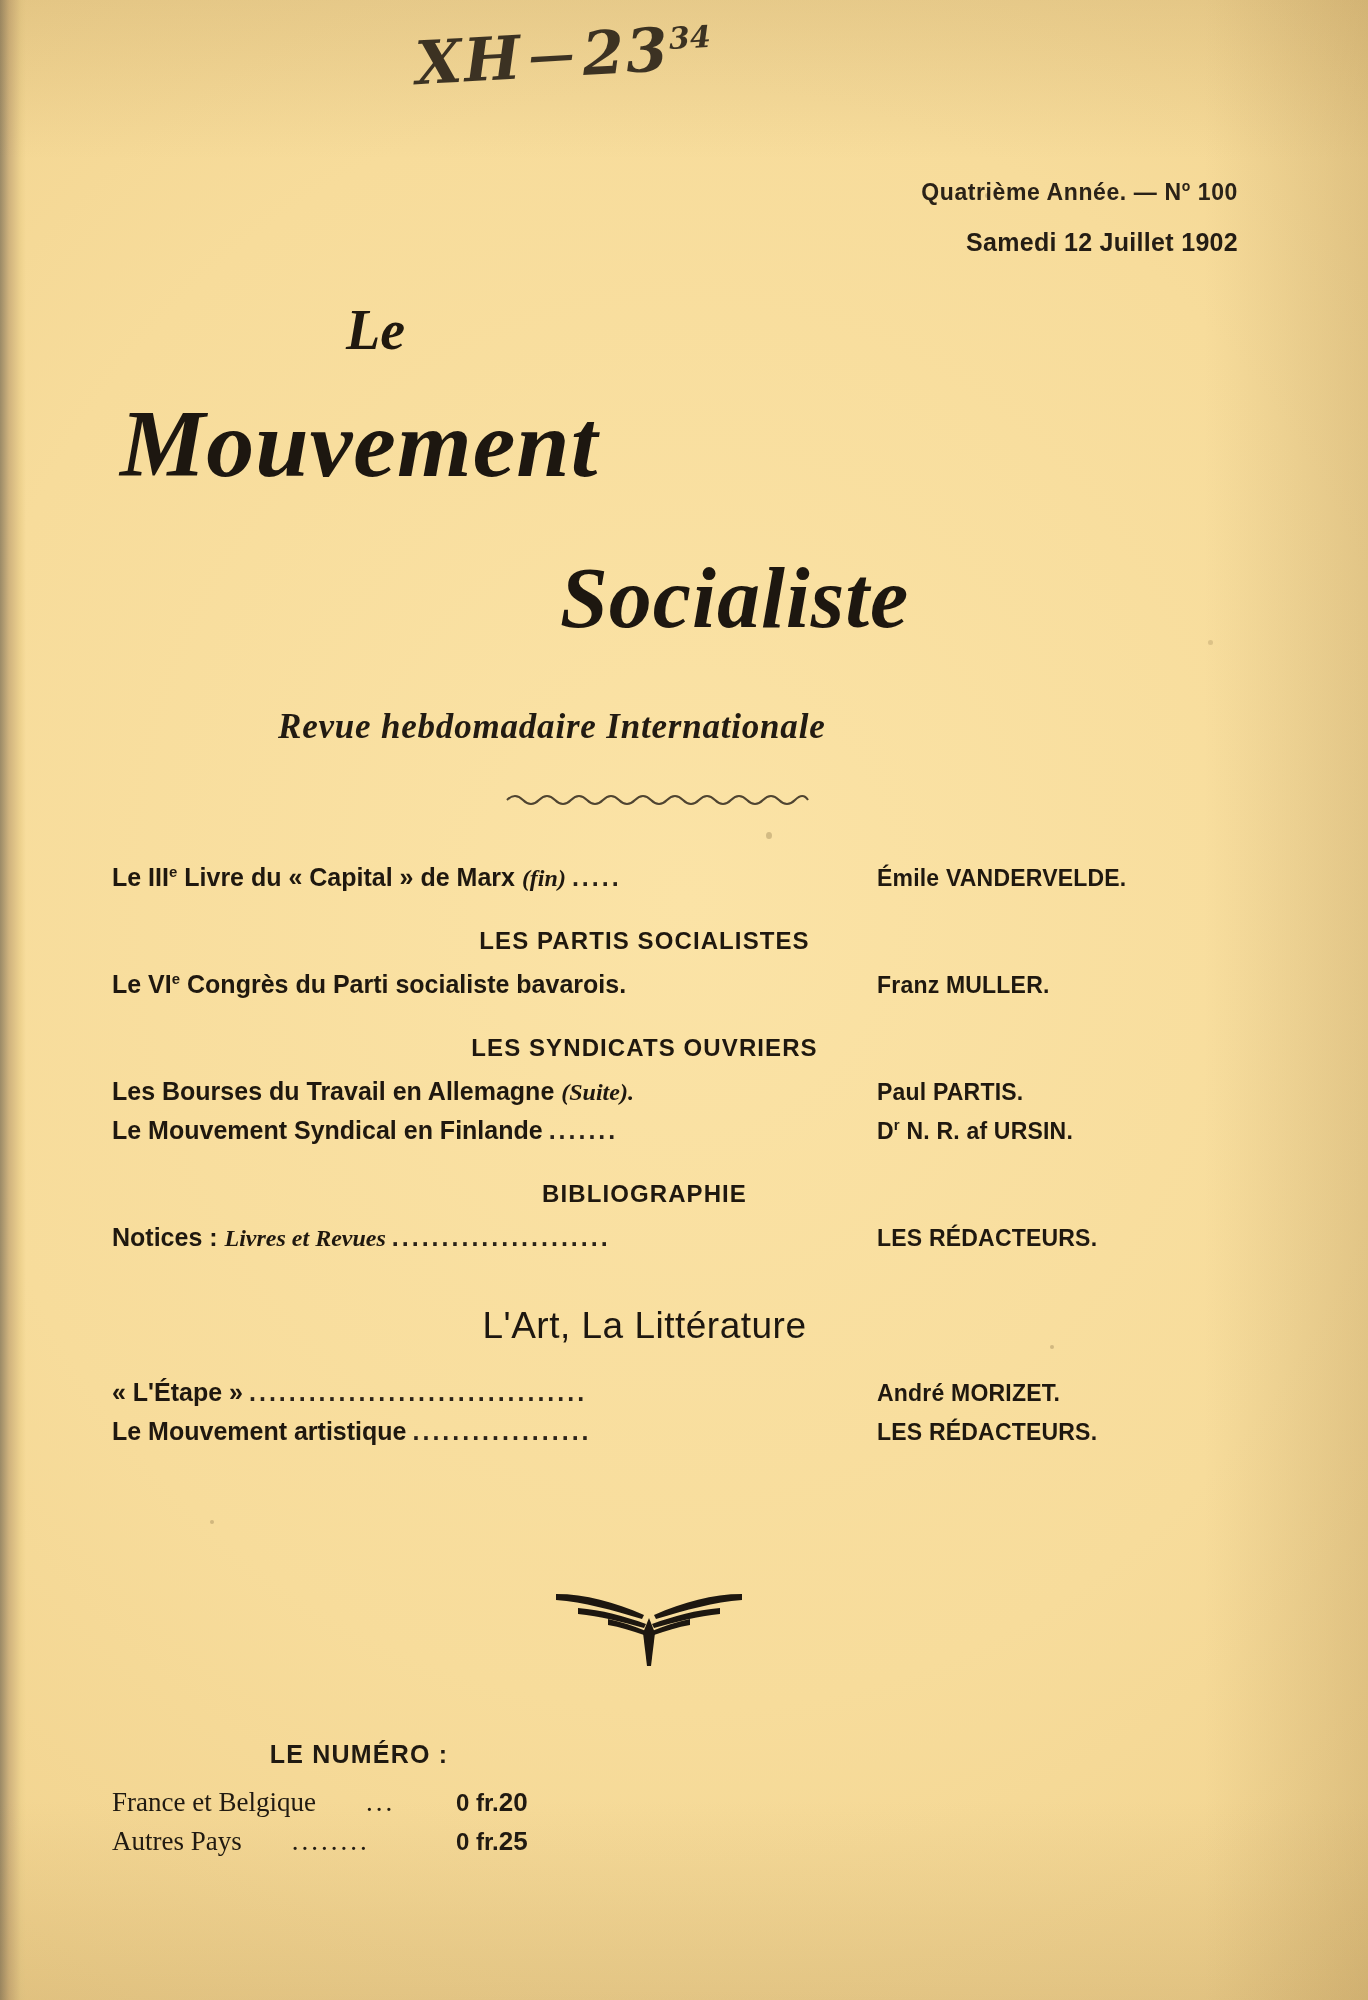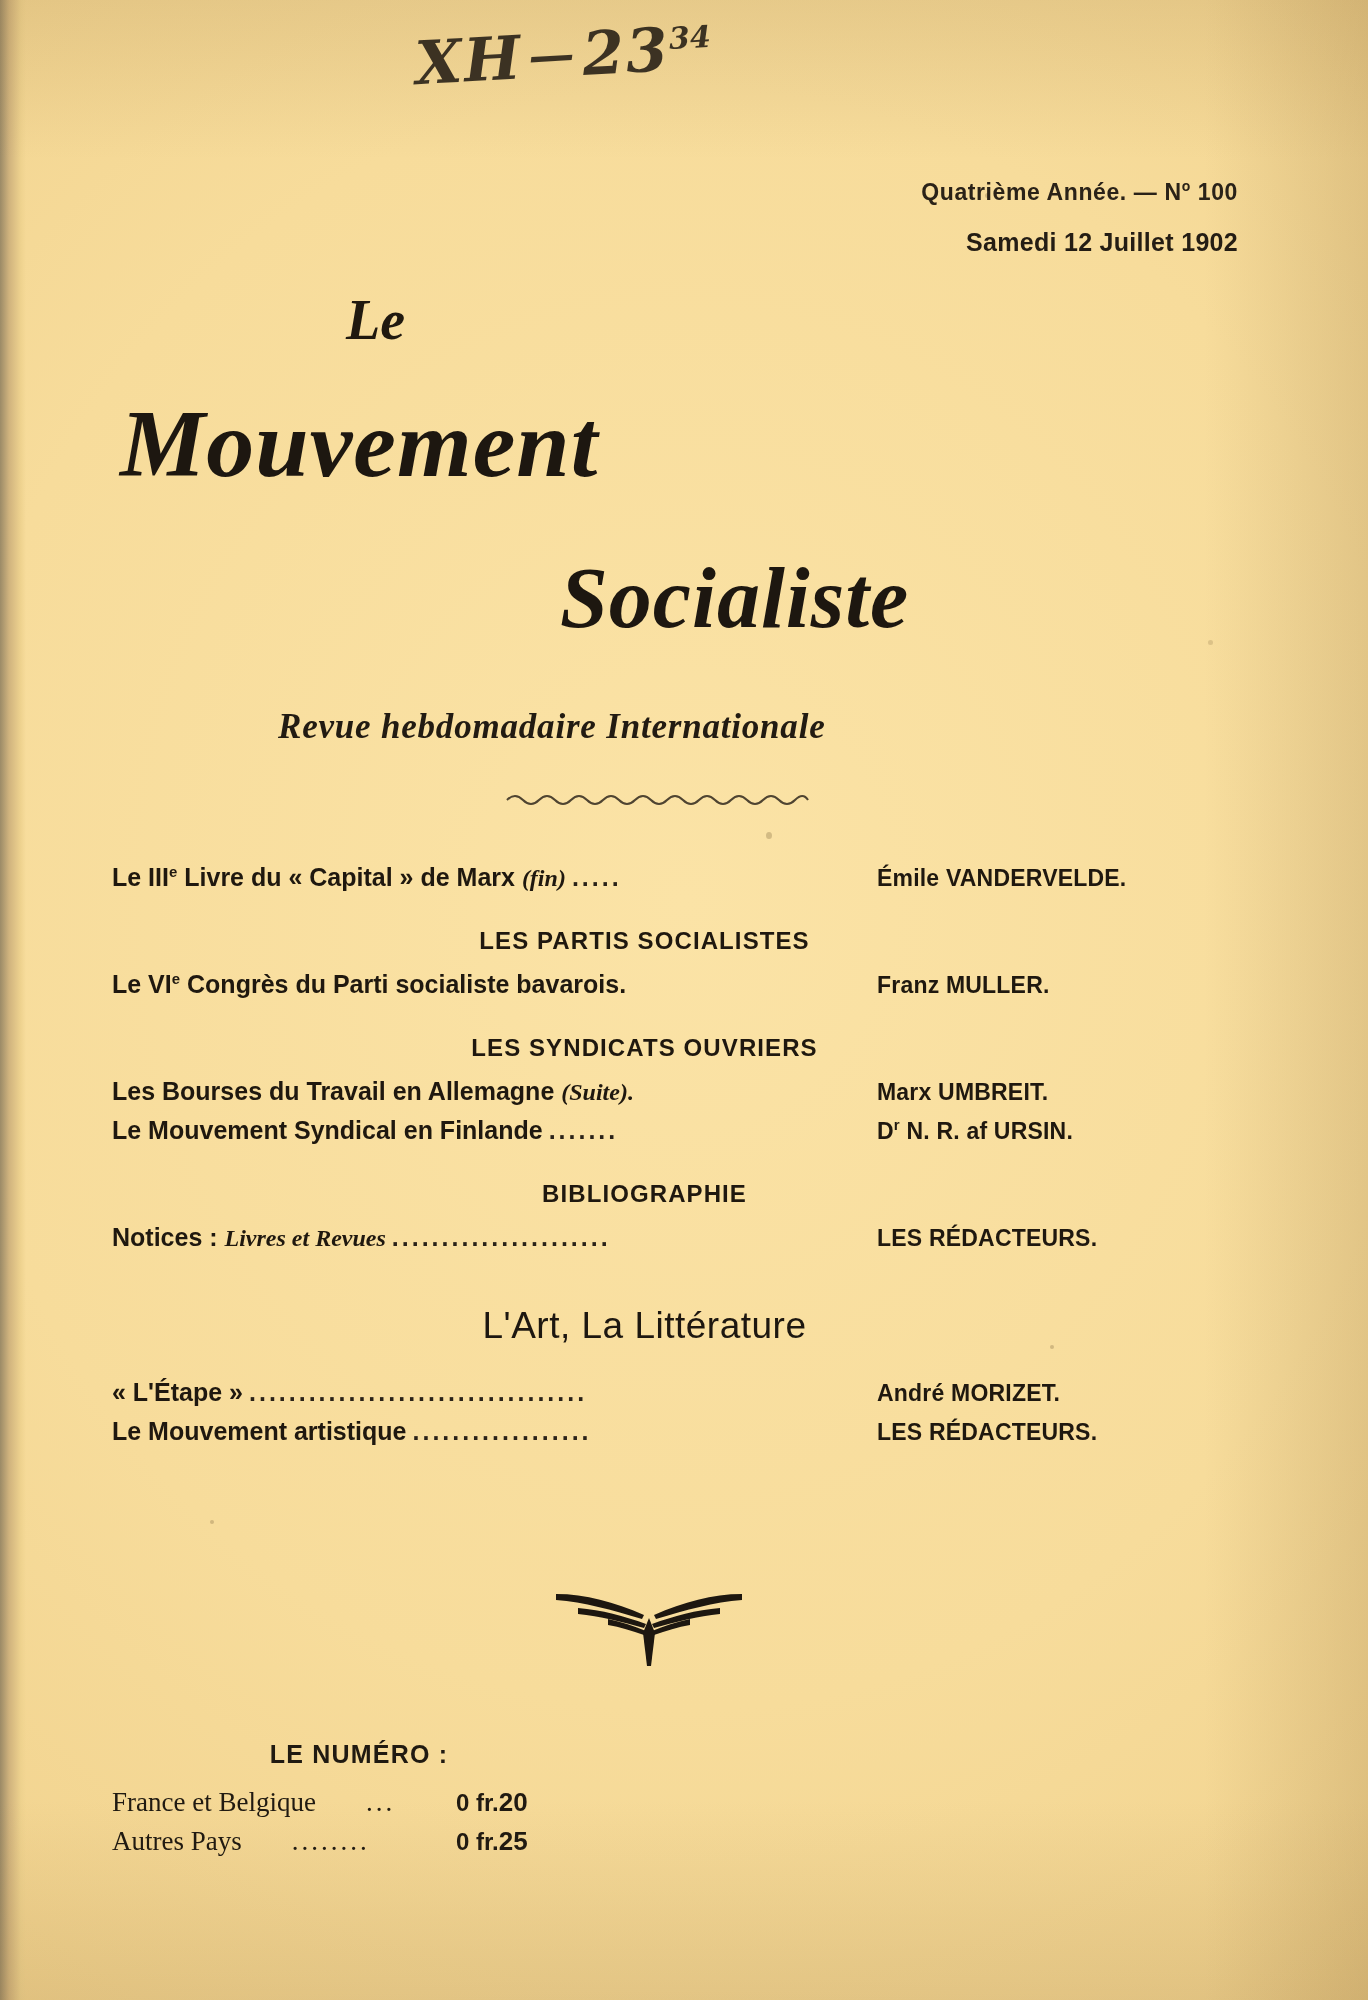--- a/index.html
+++ b/index.html
@@ -104,21 +104,21 @@
     color: #241d14;
     font-size: 25px;
     letter-spacing: .3px;
     white-space: nowrap;
   }
 
   
   .title-le {
     position: absolute;
     left: 346px;
-    top: 288px;
+    top: 298px;
     font-family: "Liberation Serif", serif;
     font-style: italic;
     font-weight: 700;
     font-size: 56px;
     color: #20190f;
   }
   .title-main {
     position: absolute;
     left: 120px;
     top: 388px;
@@ -338,21 +338,21 @@
       <div class="row">
         <div class="t"><span>Le VI</span><span class="sup">e</span><span> Congrès du Parti socialiste bavarois.</span></div>
         <div class="lead"></div>
         <div class="auth">Franz MULLER.</div>
       </div>
 
       <div class="toc-section">LES SYNDICATS OUVRIERS</div>
       <div class="row">
         <div class="t"><span>Les Bourses du Travail en Allemagne </span><span class="it">(Suite).</span></div>
         <div class="lead"></div>
-        <div class="auth">Marx UMBREIT.</div>
+        <div class="auth">Paul PARTIS.</div>
       </div>
       <div class="row">
         <div class="t"><span>Le Mouvement Syndical en Finlande</span></div>
         <div class="lead">.......</div>
         <div class="auth"><span>D</span><span class="sup">r</span> <span>N. R. af URSIN.</span></div>
       </div>
 
       <div class="toc-section">BIBLIOGRAPHIE</div>
       <div class="row">
         <div class="t"><span>Notices : </span><span class="it">Livres et Revues</span></div>

